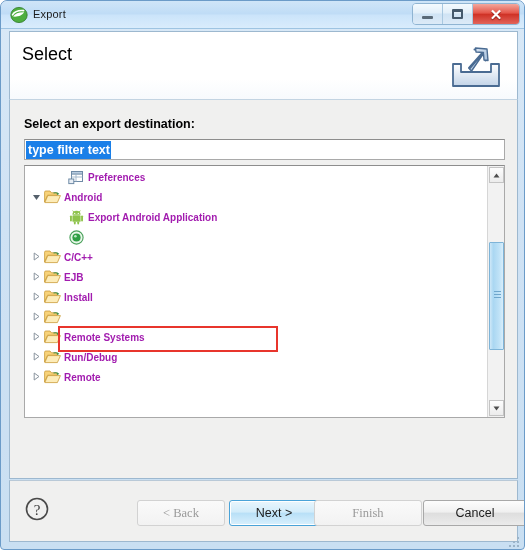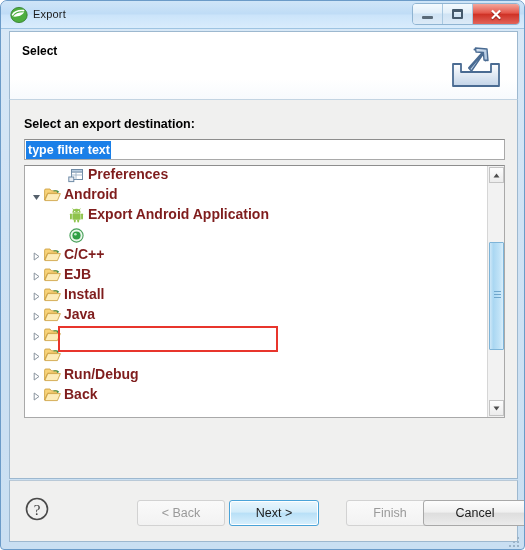--- a/index.html
+++ b/index.html
@@ -88,21 +88,21 @@
   #header {
     position: absolute;
     left: 8px; top: 30px;
     width: 509px; height: 68px;
     background: linear-gradient(to bottom, #ffffff 0%, #ffffff 70%, #f7fafd 100%);
     border: 1px solid #9db8cf;
     border-bottom: none;
   }
   #header-title {
     position: absolute; left: 12px; top: 12px;
-    font-size: 12px; font-weight: bold; color: #000;
+    font-size: 18px; font-weight: normal; color: #000;
   }
   #header-icon {
     position: absolute; right: 12px; top: 6px;
     width: 58px; height: 54px;
   }
 
   
   #body {
     position: absolute;
     left: 8px; top: 98px;
@@ -153,23 +153,23 @@
   #tree {
     position: absolute;
     left: 0; top: 0;
     width: 462px; height: 100%;
     overflow: hidden;
   }
   .tree-row {
     position: relative;
     height: 20px;
     display: flex;
-    align-items: flex-start;
-    font-size: 14px;
-    color: #7f1d1d;
+    align-items: flex-end;
+    font-size: 10px;
+    color: #a21caf;
     white-space: nowrap;
   }
   .arrow {
     width: 14px; height: 20px;
     display: flex; align-items: center; justify-content: center;
     flex: 0 0 14px;
   }
   .arrow svg { display: block; }
   .tree-icon {
     width: 18px; height: 18px;
@@ -251,30 +251,31 @@
     display: flex; align-items: center; justify-content: center;
     background: linear-gradient(to bottom, #fbfbfb 0%, #f2f2f2 48%, #e8e8e8 52%, #f0f0f0 100%);
     border: 1px solid #bfbfbf;
     color: #1c1c1c;
     user-select: none;
   }
   .btn.disabled {
     color: #9a9a9a;
     background: linear-gradient(to bottom, #fafafa, #f2f2f2);
     border-color: #d2d2d2;
+    font-family: Liberation Serif, serif;
   }
   #btn-back   { left: 127px; width: 88px; }
   #btn-next   {
     left: 219px; width: 90px;
     background: linear-gradient(to bottom, #e9f6fd 0%, #d2ecfa 45%, #b9e0f7 52%, #d9f0fd 100%);
     border: 1px solid #4aa3d8;
     box-shadow: inset 0 0 0 1px #ffffff;
     justify-content: center;
   }
-  #btn-finish { left: 336px; width: 88px; }
+  #btn-finish { left: 304px; width: 108px; }
   #btn-cancel { left: 413px; width: 104px;
     background: linear-gradient(to bottom, #fdfdfd 0%, #f0f0f0 45%, #dedede 52%, #ebebeb 100%);
     border: 1px solid #a8a8a8;
   }
 
   
   #grip {
     position: absolute; right: 3px; bottom: 2px;
     width: 12px; height: 12px;
   }
@@ -453,51 +454,36 @@
               </svg>
             </span>
             <span class="tree-icon">
               <svg width="17" height="14" viewBox="0 0 17 14">
                 <path d="M0.6 2.2 A1.2 1.2 0 0 1 1.8 1 H6 L7.4 2.8 H12.2 A1 1 0 0 1 13.2 3.8 V5.2 H3.6 L0.6 12 Z" fill="#f8d37a" stroke="#c99a36" stroke-width="0.8" stroke-linejoin="round"></path>
                 <path d="M3.8 5.6 H16.4 L13.4 12.6 H0.8 Z" fill="#fdecb8" stroke="#c99a36" stroke-width="0.8" stroke-linejoin="round"></path>
                 <path d="M9.5 3.0 C11.6 2.4 13.4 2.9 14.4 3.9" fill="none" stroke="#3f8f4a" stroke-width="1.1"></path>
                 <path d="M13.2 2.4 L15.3 3.9 L13.0 5.0 Z" fill="#3f8f4a"></path>
               </svg>
             </span>
-            <span class="tree-label">Java</span>
-          </div>
-          <div class="tree-row depth0">
-            <span class="arrow">
-              <svg width="9" height="9" viewBox="0 0 9 9">
-                <path d="M2.2 1 L7 4.5 L2.2 8 Z" fill="none" stroke="#8a949e" stroke-width="1"></path>
-              </svg>
-            </span>
-            <span class="tree-icon">
-              <svg width="17" height="14" viewBox="0 0 17 14">
-                <path d="M0.6 2.2 A1.2 1.2 0 0 1 1.8 1 H6 L7.4 2.8 H12.2 A1 1 0 0 1 13.2 3.8 V5.2 H3.6 L0.6 12 Z" fill="#f8d37a" stroke="#c99a36" stroke-width="0.8" stroke-linejoin="round"></path>
-                <path d="M3.8 5.6 H16.4 L13.4 12.6 H0.8 Z" fill="#fdecb8" stroke="#c99a36" stroke-width="0.8" stroke-linejoin="round"></path>
-                <path d="M9.5 3.0 C11.6 2.4 13.4 2.9 14.4 3.9" fill="none" stroke="#3f8f4a" stroke-width="1.1"></path>
-                <path d="M13.2 2.4 L15.3 3.9 L13.0 5.0 Z" fill="#3f8f4a"></path>
-              </svg>
-            </span>
-          </div>
-          <div class="tree-row depth0">
-            <span class="arrow">
-              <svg width="9" height="9" viewBox="0 0 9 9">
-                <path d="M2.2 1 L7 4.5 L2.2 8 Z" fill="none" stroke="#8a949e" stroke-width="1"></path>
-              </svg>
-            </span>
-            <span class="tree-icon">
-              <svg width="17" height="14" viewBox="0 0 17 14">
-                <path d="M0.6 2.2 A1.2 1.2 0 0 1 1.8 1 H6 L7.4 2.8 H12.2 A1 1 0 0 1 13.2 3.8 V5.2 H3.6 L0.6 12 Z" fill="#f8d37a" stroke="#c99a36" stroke-width="0.8" stroke-linejoin="round"></path>
-                <path d="M3.8 5.6 H16.4 L13.4 12.6 H0.8 Z" fill="#fdecb8" stroke="#c99a36" stroke-width="0.8" stroke-linejoin="round"></path>
-                <path d="M9.5 3.0 C11.6 2.4 13.4 2.9 14.4 3.9" fill="none" stroke="#3f8f4a" stroke-width="1.1"></path>
-                <path d="M13.2 2.4 L15.3 3.9 L13.0 5.0 Z" fill="#3f8f4a"></path>
-              </svg>
-            </span>
+          </div>
+          <div class="tree-row depth0">
+            <span class="arrow">
+              <svg width="9" height="9" viewBox="0 0 9 9">
+                <path d="M2.2 1 L7 4.5 L2.2 8 Z" fill="none" stroke="#8a949e" stroke-width="1"></path>
+              </svg>
+            </span>
+            <span class="tree-icon">
+              <svg width="17" height="14" viewBox="0 0 17 14">
+                <path d="M0.6 2.2 A1.2 1.2 0 0 1 1.8 1 H6 L7.4 2.8 H12.2 A1 1 0 0 1 13.2 3.8 V5.2 H3.6 L0.6 12 Z" fill="#f8d37a" stroke="#c99a36" stroke-width="0.8" stroke-linejoin="round"></path>
+                <path d="M3.8 5.6 H16.4 L13.4 12.6 H0.8 Z" fill="#fdecb8" stroke="#c99a36" stroke-width="0.8" stroke-linejoin="round"></path>
+                <path d="M9.5 3.0 C11.6 2.4 13.4 2.9 14.4 3.9" fill="none" stroke="#3f8f4a" stroke-width="1.1"></path>
+                <path d="M13.2 2.4 L15.3 3.9 L13.0 5.0 Z" fill="#3f8f4a"></path>
+              </svg>
+            </span>
+            <span class="tree-label">Remote Systems</span>
           </div>
           <div class="tree-row depth0">
             <span class="arrow">
               <svg width="9" height="9" viewBox="0 0 9 9">
                 <path d="M2.2 1 L7 4.5 L2.2 8 Z" fill="none" stroke="#8a949e" stroke-width="1"></path>
               </svg>
             </span>
             <span class="tree-icon">
               <svg width="17" height="14" viewBox="0 0 17 14">
                 <path d="M0.6 2.2 A1.2 1.2 0 0 1 1.8 1 H6 L7.4 2.8 H12.2 A1 1 0 0 1 13.2 3.8 V5.2 H3.6 L0.6 12 Z" fill="#f8d37a" stroke="#c99a36" stroke-width="0.8" stroke-linejoin="round"></path>
@@ -515,21 +501,21 @@
               </svg>
             </span>
             <span class="tree-icon">
               <svg width="17" height="14" viewBox="0 0 17 14">
                 <path d="M0.6 2.2 A1.2 1.2 0 0 1 1.8 1 H6 L7.4 2.8 H12.2 A1 1 0 0 1 13.2 3.8 V5.2 H3.6 L0.6 12 Z" fill="#f8d37a" stroke="#c99a36" stroke-width="0.8" stroke-linejoin="round"></path>
                 <path d="M3.8 5.6 H16.4 L13.4 12.6 H0.8 Z" fill="#fdecb8" stroke="#c99a36" stroke-width="0.8" stroke-linejoin="round"></path>
                 <path d="M9.5 3.0 C11.6 2.4 13.4 2.9 14.4 3.9" fill="none" stroke="#3f8f4a" stroke-width="1.1"></path>
                 <path d="M13.2 2.4 L15.3 3.9 L13.0 5.0 Z" fill="#3f8f4a"></path>
               </svg>
             </span>
-            <span class="tree-label">Back</span>
+            <span class="tree-label">Remote</span>
           </div>
         </div>
 
       <div id="vscroll">
         <div class="sb-btn up">
           <svg width="7" height="5" viewBox="0 0 7 5">
             <path d="M3.5 0.5 L6.5 4.5 L0.5 4.5 Z" fill="#4d4d4d"></path>
           </svg>
         </div>
         <div id="sb-thumb">

